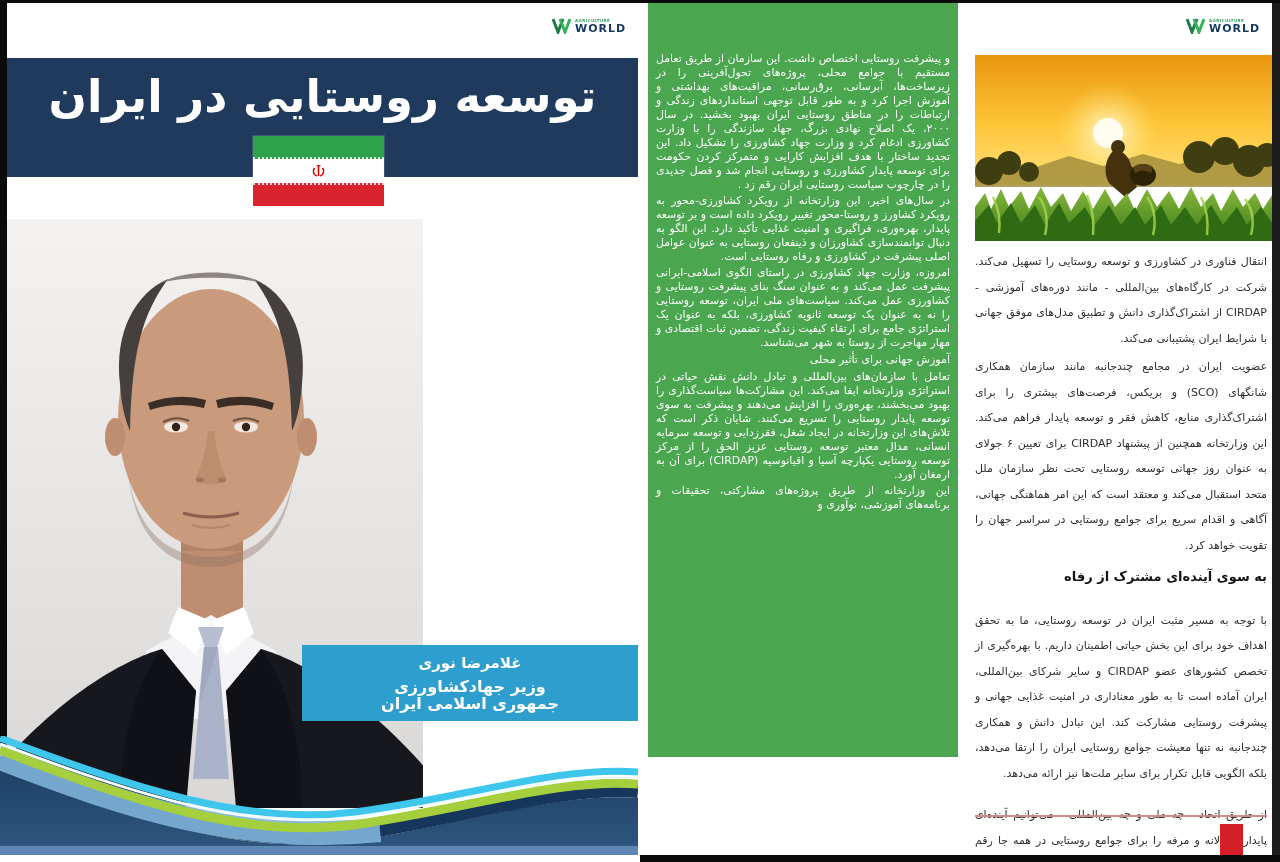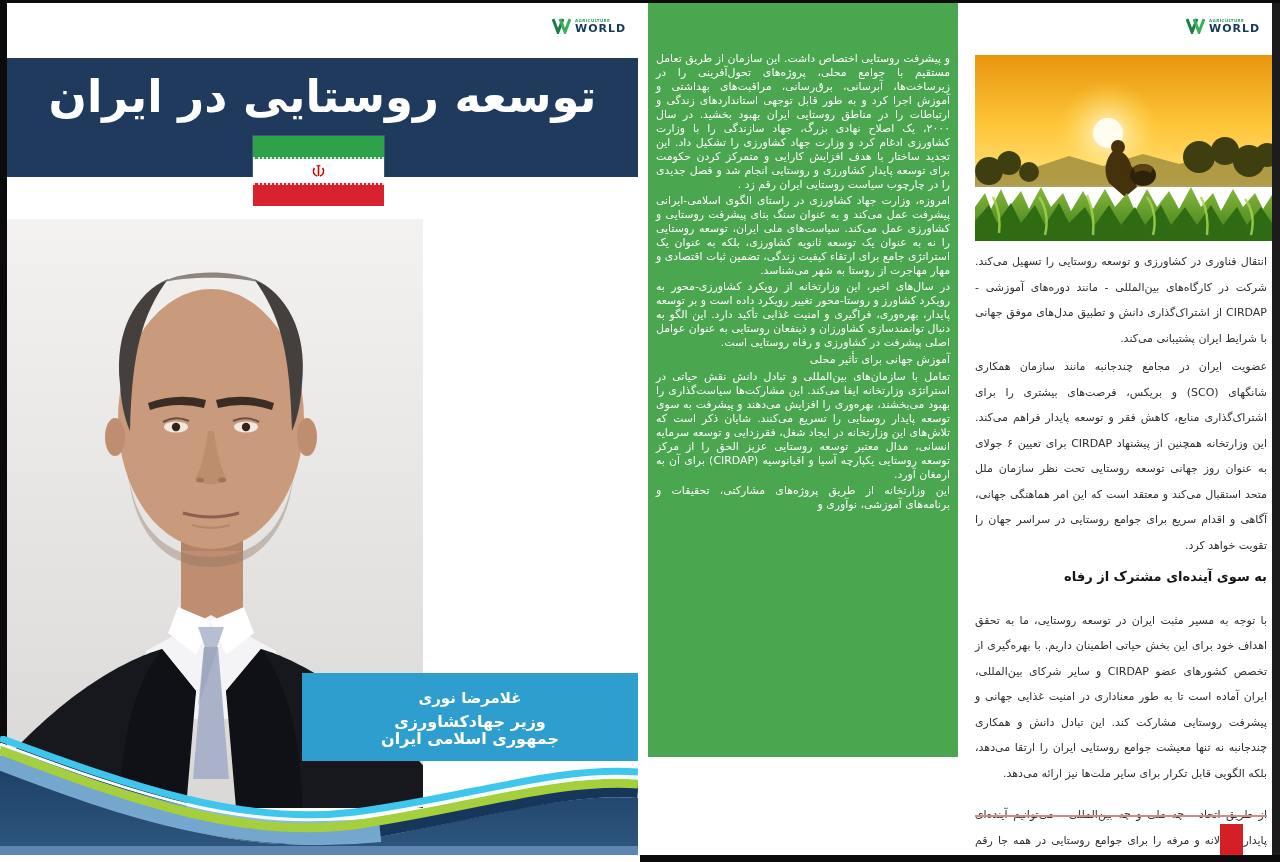--- a/index.html
+++ b/index.html
@@ -44,23 +44,23 @@
 
   .article {
     left:405px; top:237px; width:232px;
     direction:rtl; text-align:justify;
     color:#3d3d3d; font-size:10.8px; line-height:24.5px;
   }
   .article h3 { font-size:11.5px; color:#222; margin:10px 0 8px; text-align:right; }
   .article p { margin-bottom:6px; }
 
   .name-box {
-    left:302px; top:673px; width:336px; height:88px;
+    left:302px; top:645px; width:336px; height:76px;
     background:#2d9ecd; color:#fff; text-align:center; direction:rtl;
-    padding-top:16px; z-index:4;
+    padding-top:9px; z-index:4;
   }
   .name-box .person-name { font-size:15px; font-weight:bold; margin-bottom:6px; }
   .name-box .person-role, .name-box .person-org { font-size:16px; font-weight:bold; line-height:17px; }
 
   .wave { left:0; top:736px; width:638px; height:119px; z-index:3; }
 
   
   .green-col {
     left:648px; top:3px; width:310px; height:754px;
     background:#4aa64f; overflow:hidden;
@@ -213,22 +213,22 @@
     <path d="M0,8 C140,60 250,96 360,80 C470,64 560,36 638,42" fill="none" stroke="#f2fbff" stroke-width="3"></path>
 
     <path d="M0,2 C135,52 245,90 355,76 C465,62 555,30 638,36" fill="none" stroke="#3ec6ec" stroke-width="7"></path>
 
     <rect x="0" y="110" width="638" height="9" fill="#5d87b2"></rect>
   </svg>
 </div>
 
 <div class="abs green-col">
   <p>و پیشرفت روستایی اختصاص داشت. این سازمان از طریق تعامل مستقیم با جوامع محلی، پروژه‌های تحول‌آفرینی را در زیرساخت‌ها، آبرسانی، برق‌رسانی، مراقبت‌های بهداشتی و آموزش اجرا کرد و به طور قابل توجهی استانداردهای زندگی و ارتباطات را در مناطق روستایی ایران بهبود بخشید. در سال ۲۰۰۰، یک اصلاح نهادی بزرگ، جهاد سازندگی را با وزارت کشاورزی ادغام کرد و وزارت جهاد کشاورزی را تشکیل داد. این تجدید ساختار با هدف افزایش کارایی و متمرکز کردن حکومت برای توسعه پایدار کشاورزی و روستایی انجام شد و فصل جدیدی را در چارچوب سیاست روستایی ایران رقم زد .</p>
+  <p>در سال‌های اخیر، این وزارتخانه از رویکرد کشاورزی-محور به رویکرد کشاورز و روستا-محور تغییر رویکرد داده است و بر توسعه پایدار، بهره‌وری، فراگیری و امنیت غذایی تأکید دارد. این الگو به دنبال توانمندسازی کشاورزان و ذینفعان روستایی به عنوان عوامل اصلی پیشرفت در کشاورزی و رفاه روستایی است.</p>
   <p>امروزه، وزارت جهاد کشاورزی در راستای الگوی اسلامی-ایرانی پیشرفت عمل می‌کند و به عنوان سنگ بنای پیشرفت روستایی و کشاورزی عمل می‌کند. سیاست‌های ملی ایران، توسعه روستایی را نه به عنوان یک توسعه ثانویه کشاورزی، بلکه به عنوان یک استراتژی جامع برای ارتقاء کیفیت زندگی، تضمین ثبات اقتصادی و مهار مهاجرت از روستا به شهر می‌شناسد.</p>
-  <p>در سال‌های اخیر، این وزارتخانه از رویکرد کشاورزی-محور به رویکرد کشاورز و روستا-محور تغییر رویکرد داده است و بر توسعه پایدار، بهره‌وری، فراگیری و امنیت غذایی تأکید دارد. این الگو به دنبال توانمندسازی کشاورزان و ذینفعان روستایی به عنوان عوامل اصلی پیشرفت در کشاورزی و رفاه روستایی است.</p>
   <div class="g-head-light">آموزش جهانی برای تأثیر محلی</div>
   <p>تعامل با سازمان‌های بین‌المللی و تبادل دانش نقش حیاتی در استراتژی وزارتخانه ایفا می‌کند. این مشارکت‌ها سیاست‌گذاری را بهبود می‌بخشند، بهره‌وری را افزایش می‌دهند و پیشرفت به سوی توسعه پایدار روستایی را تسریع می‌کنند. شایان ذکر است که تلاش‌های این وزارتخانه در ایجاد شغل، فقرزدایی و توسعه سرمایه انسانی، مدال معتبر توسعه روستایی عزیز الحق را از مرکز توسعه روستایی یکپارچه آسیا و اقیانوسیه (CIRDAP) برای آن به ارمغان آورد.</p>
   <p>این وزارتخانه از طریق پروژه‌های مشارکتی، تحقیقات و برنامه‌های آموزشی، نوآوری و</p>
 </div>
 
 <div class="abs right-page">
 
   <div class="abs logo logo-right">
     <svg width="19" height="16" viewBox="0 0 19 16">
       <polyline points="1,1 6,14 11,1" fill="none" stroke="#1f7a46" stroke-width="3"></polyline>

